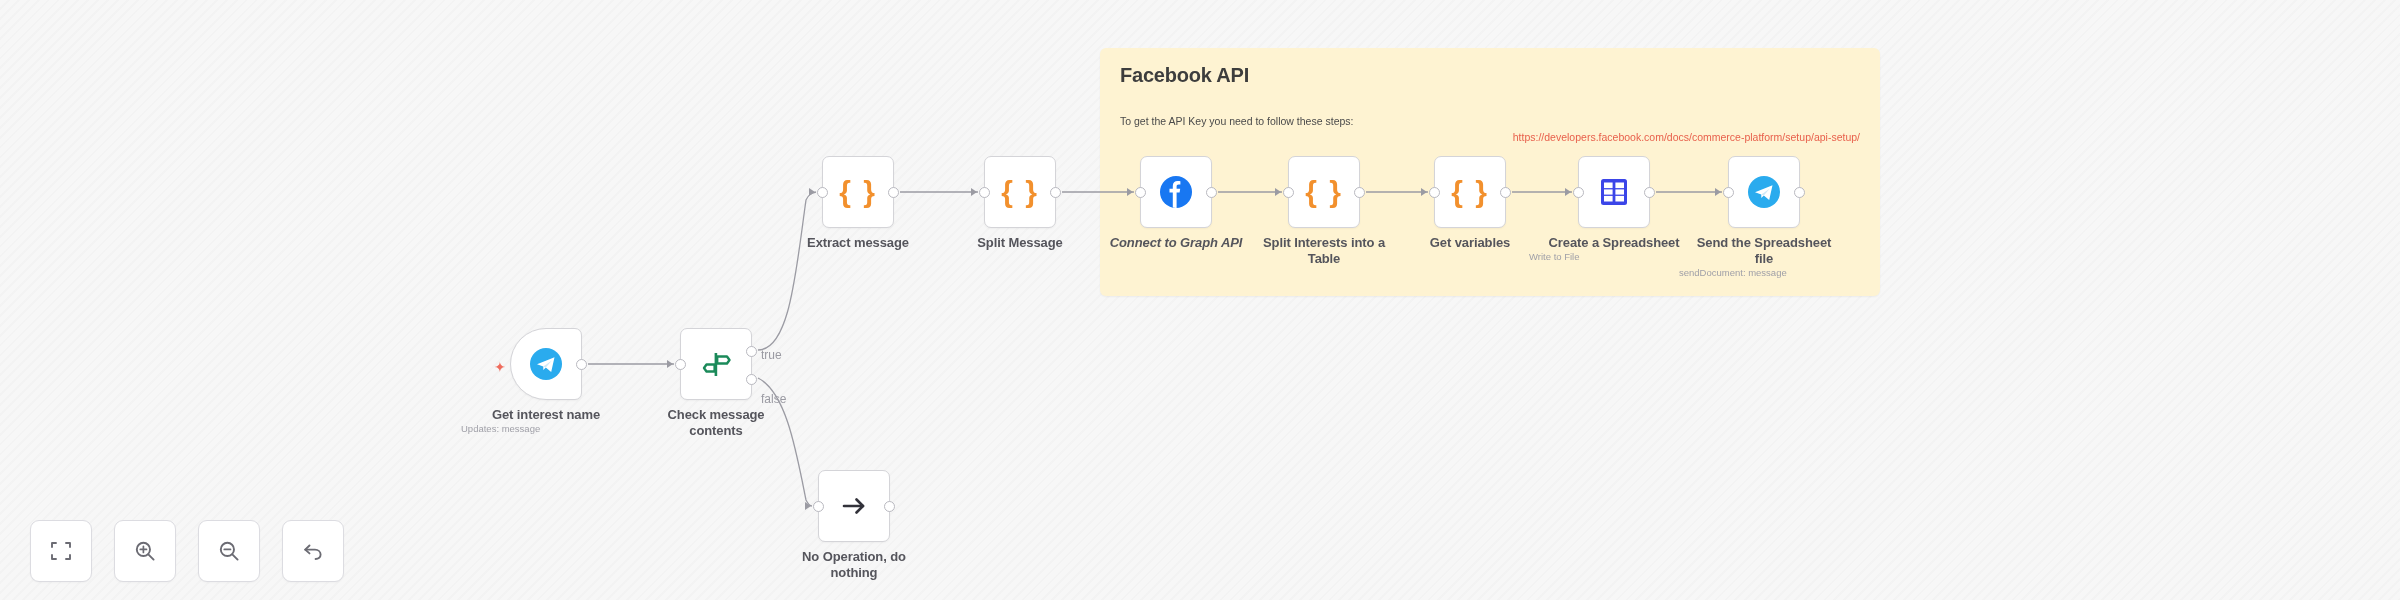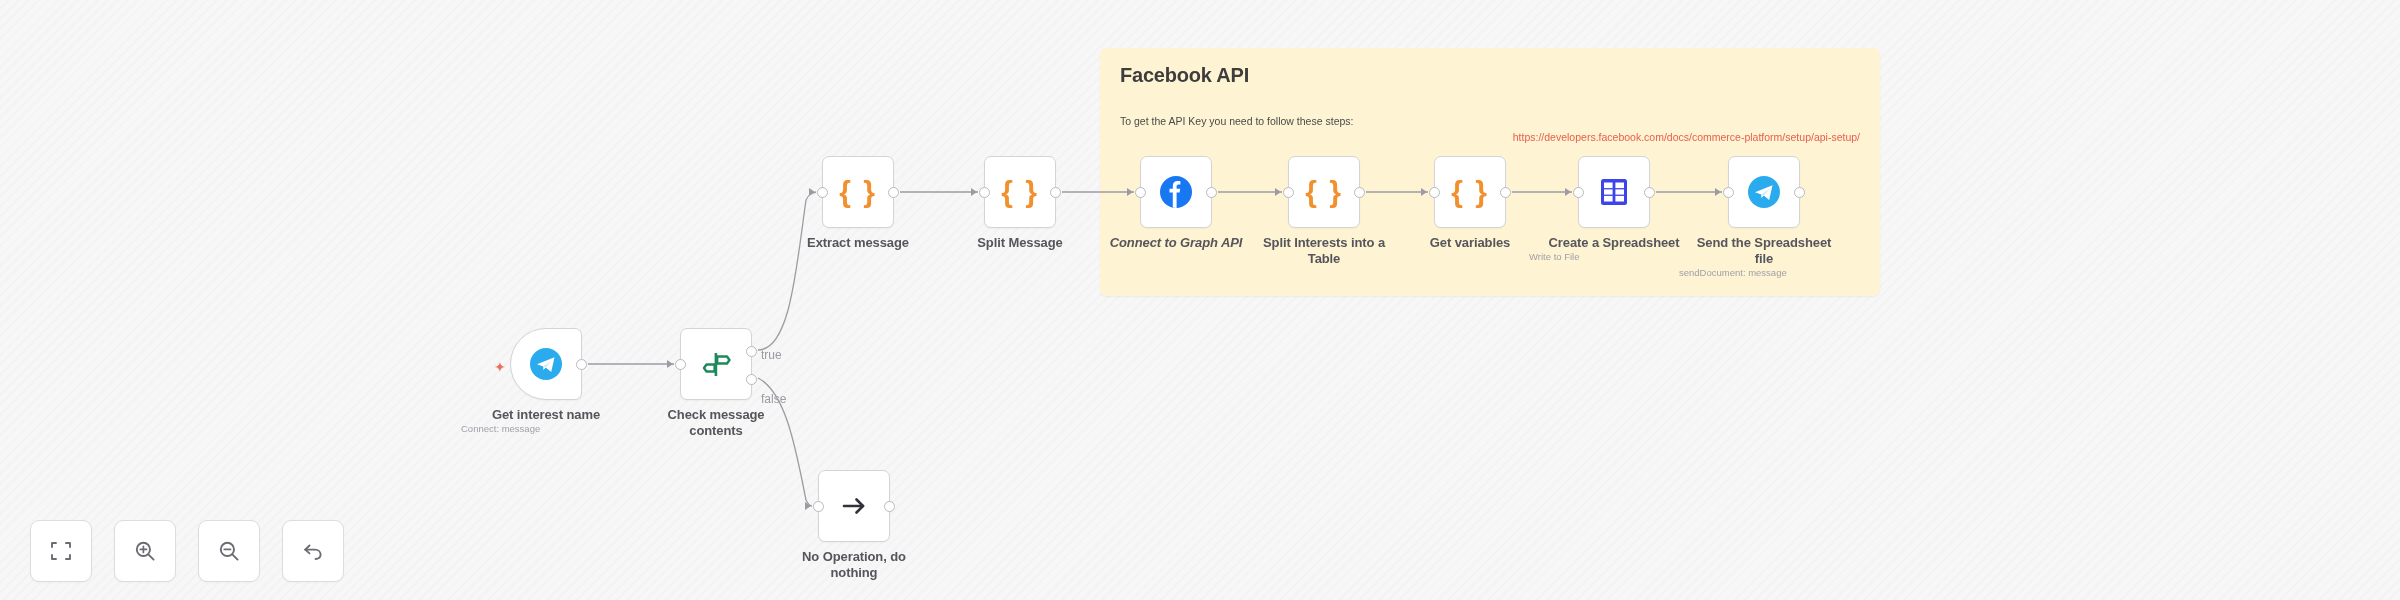--- a/index.html
+++ b/index.html
@@ -198,21 +198,21 @@
   <div class="sparkle" style="left:494px; top:360px;">✦</div>
 
   <div class="node trigger" style="left:510px; top:328px;">
     <svg width="34" height="34" viewBox="0 0 34 34">
       <circle cx="17" cy="17" r="16" fill="#2AABEE"></circle>
       <path d="M8 17.2 L25.5 10.3 L22.2 25 L16.8 20.6 L14.3 23.1 L14.3 19.6 Z" fill="#fff"></path>
       <path d="M14.3 19.6 L22.9 13.6 L16.8 20.6 Z" fill="#cfe9f7"></path>
     </svg>
     <div class="ep out"></div>
     <div class="node-label">Get interest name</div>
-    <div class="node-sub" style="top:94px;">Connect: message</div>
+    <div class="node-sub" style="top:94px;">Updates: message</div>
   </div>
 
   <div class="node" style="left:680px; top:328px;">
     <div class="arrow-in"></div>
     <svg width="32" height="32" viewBox="0 0 32 32">
       <rect x="14.6" y="5" width="2.6" height="23" fill="#1B8A5A"></rect>
       <path d="M17.2 8.5 H27 L29.5 12 L27 15.5 H17.2 Z" fill="none" stroke="#1B8A5A" stroke-width="2.4" stroke-linejoin="round"></path>
       <path d="M14.6 16.5 H6.5 L4 20 L6.5 23.5 H14.6 Z" fill="none" stroke="#1B8A5A" stroke-width="2.4" stroke-linejoin="round"></path>
     </svg>
     <div class="ep in"></div>

